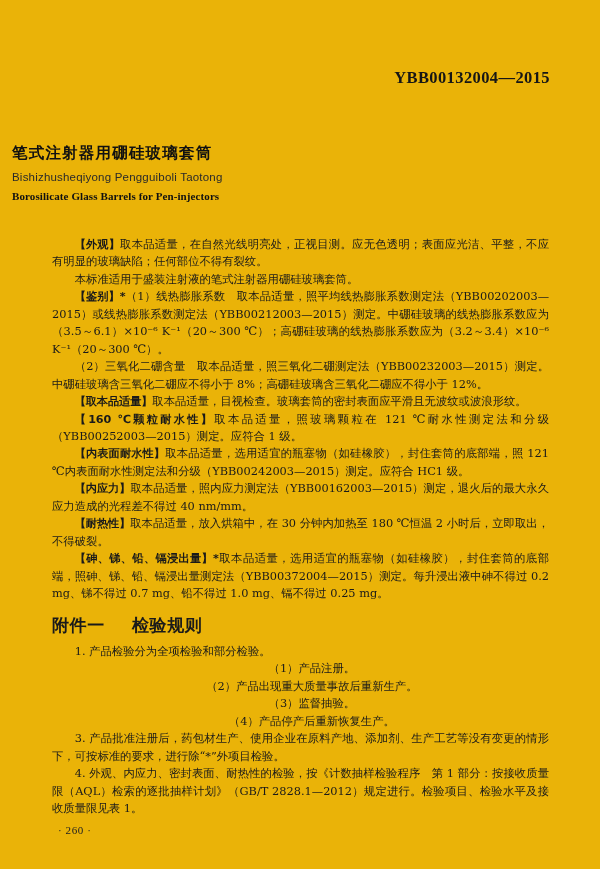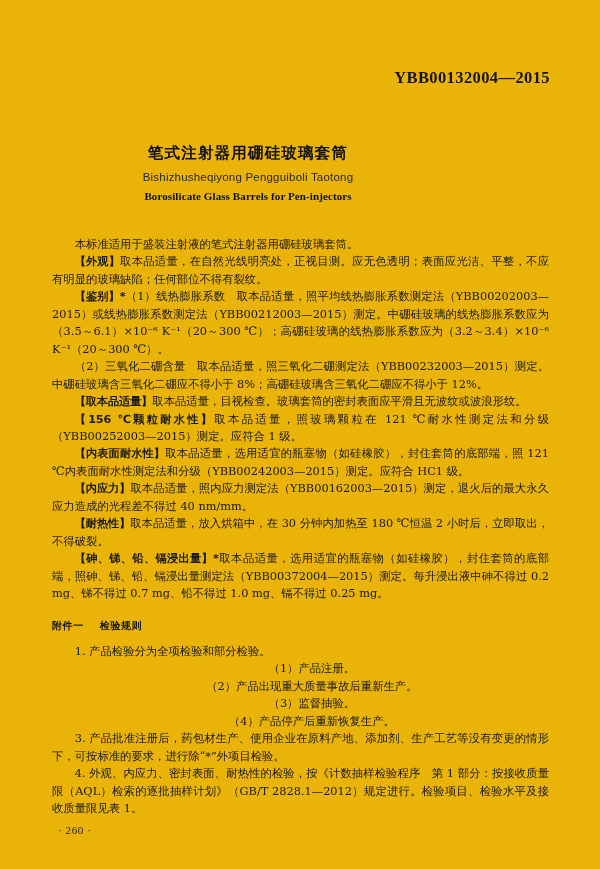--- a/index.html
+++ b/index.html
@@ -26,23 +26,22 @@
     font-family: "Liberation Serif", "DejaVu Serif", serif;
     font-size: 16.5px;
     font-weight: bold;
     letter-spacing: 0.4px;
     color: #161616;
     white-space: nowrap;
   }
   .title-block {
     position: absolute;
     top: 143px;
-    left: 0;
+    left: 12px;
     width: 496px;
-    text-align: center;
   }
   .title-cn {
     font-family: "DejaVu Sans", "Liberation Sans", sans-serif;
     font-size: 15.5px;
     font-weight: bold;
     letter-spacing: 1.2px;
     color: #111111;
     line-height: 1.3;
   }
   .title-pinyin {
@@ -80,21 +79,21 @@
     font-family: "DejaVu Sans", "Liberation Sans", sans-serif;
     font-weight: bold;
     font-size: 11.2px;
     letter-spacing: -0.1px;
   }
   .appendix-heading {
     margin: 14px 0 9px 0;
     text-indent: 0;
     font-family: "DejaVu Sans", "Liberation Sans", sans-serif;
     font-weight: bold;
-    font-size: 10px;
+    font-size: 17px;
     letter-spacing: 0.6px;
   }
   .appendix-heading .gap {
     display: inline-block;
     width: 1.6em;
   }
   .rule-item {
     margin: 0;
     text-indent: 2em;
     text-align: justify;
@@ -123,31 +122,31 @@
   <div class="std-header">YBB00132004—2015</div>
 
   <div class="title-block">
     <div class="title-cn">笔式注射器用硼硅玻璃套筒</div>
     <div class="title-pinyin">Bishizhusheqiyong Pengguiboli Taotong</div>
     <div class="title-en">Borosilicate Glass Barrels for Pen-injectors</div>
   </div>
 
   <div class="body-text">
 
+    <p class="para"><span class="term">【外观】</span><span>取本品适量，在自然光线明亮处，正视目测。应无色透明；表面应光洁、平整，不应有明显的玻璃缺陷；任何部位不得有裂纹。</span></p>
+
     <p class="para">本标准适用于盛装注射液的笔式注射器用硼硅玻璃套筒。</p>
-
-    <p class="para"><span class="term">【外观】</span><span>取本品适量，在自然光线明亮处，正视目测。应无色透明；表面应光洁、平整，不应有明显的玻璃缺陷；任何部位不得有裂纹。</span></p>
 
     <p class="para"><span class="term">【鉴别】*</span><span>（1）线热膨胀系数　取本品适量，照平均线热膨胀系数测定法（YBB00202003—2015）或线热膨胀系数测定法（YBB00212003—2015）测定。中硼硅玻璃的线热膨胀系数应为（3.5～6.1）×10⁻⁶ K⁻¹（20～300 ℃）；高硼硅玻璃的线热膨胀系数应为（3.2～3.4）×10⁻⁶ K⁻¹（20～300 ℃）。</span></p>
 
     <p class="para"><span>（2）三氧化二硼含量　取本品适量，照三氧化二硼测定法（YBB00232003—2015）测定。中硼硅玻璃含三氧化二硼应不得小于 8%；高硼硅玻璃含三氧化二硼应不得小于 12%。</span></p>
 
     <p class="para"><span class="term">【取本品适量】</span><span>取本品适量，目视检查。玻璃套筒的密封表面应平滑且无波纹或波浪形纹。</span></p>
 
-    <p class="para"><span class="term">【156 ℃颗粒耐水性】</span><span>取本品适量，照玻璃颗粒在 121 ℃耐水性测定法和分级（YBB00252003—2015）测定。应符合 1 级。</span></p>
+    <p class="para"><span class="term">【160 ℃颗粒耐水性】</span><span>取本品适量，照玻璃颗粒在 121 ℃耐水性测定法和分级（YBB00252003—2015）测定。应符合 1 级。</span></p>
 
     <p class="para"><span class="term">【内表面耐水性】</span><span>取本品适量，选用适宜的瓶塞物（如硅橡胶），封住套筒的底部端，照 121 ℃内表面耐水性测定法和分级（YBB00242003—2015）测定。应符合 HC1 级。</span></p>
 
     <p class="para"><span class="term">【内应力】</span><span>取本品适量，照内应力测定法（YBB00162003—2015）测定，退火后的最大永久应力造成的光程差不得过 40 nm/mm。</span></p>
 
     <p class="para"><span class="term">【耐热性】</span><span>取本品适量，放入烘箱中，在 30 分钟内加热至 180 ℃恒温 2 小时后，立即取出，不得破裂。</span></p>
 
     <p class="para"><span class="term">【砷、锑、铅、镉浸出量】*</span><span>取本品适量，选用适宜的瓶塞物（如硅橡胶），封住套筒的底部端，照砷、锑、铅、镉浸出量测定法（YBB00372004—2015）测定。每升浸出液中砷不得过 0.2 mg、锑不得过 0.7 mg、铅不得过 1.0 mg、镉不得过 0.25 mg。</span></p>
 
     <div class="appendix-heading"><span>附件一</span><span class="gap"></span><span>检验规则</span></div>

